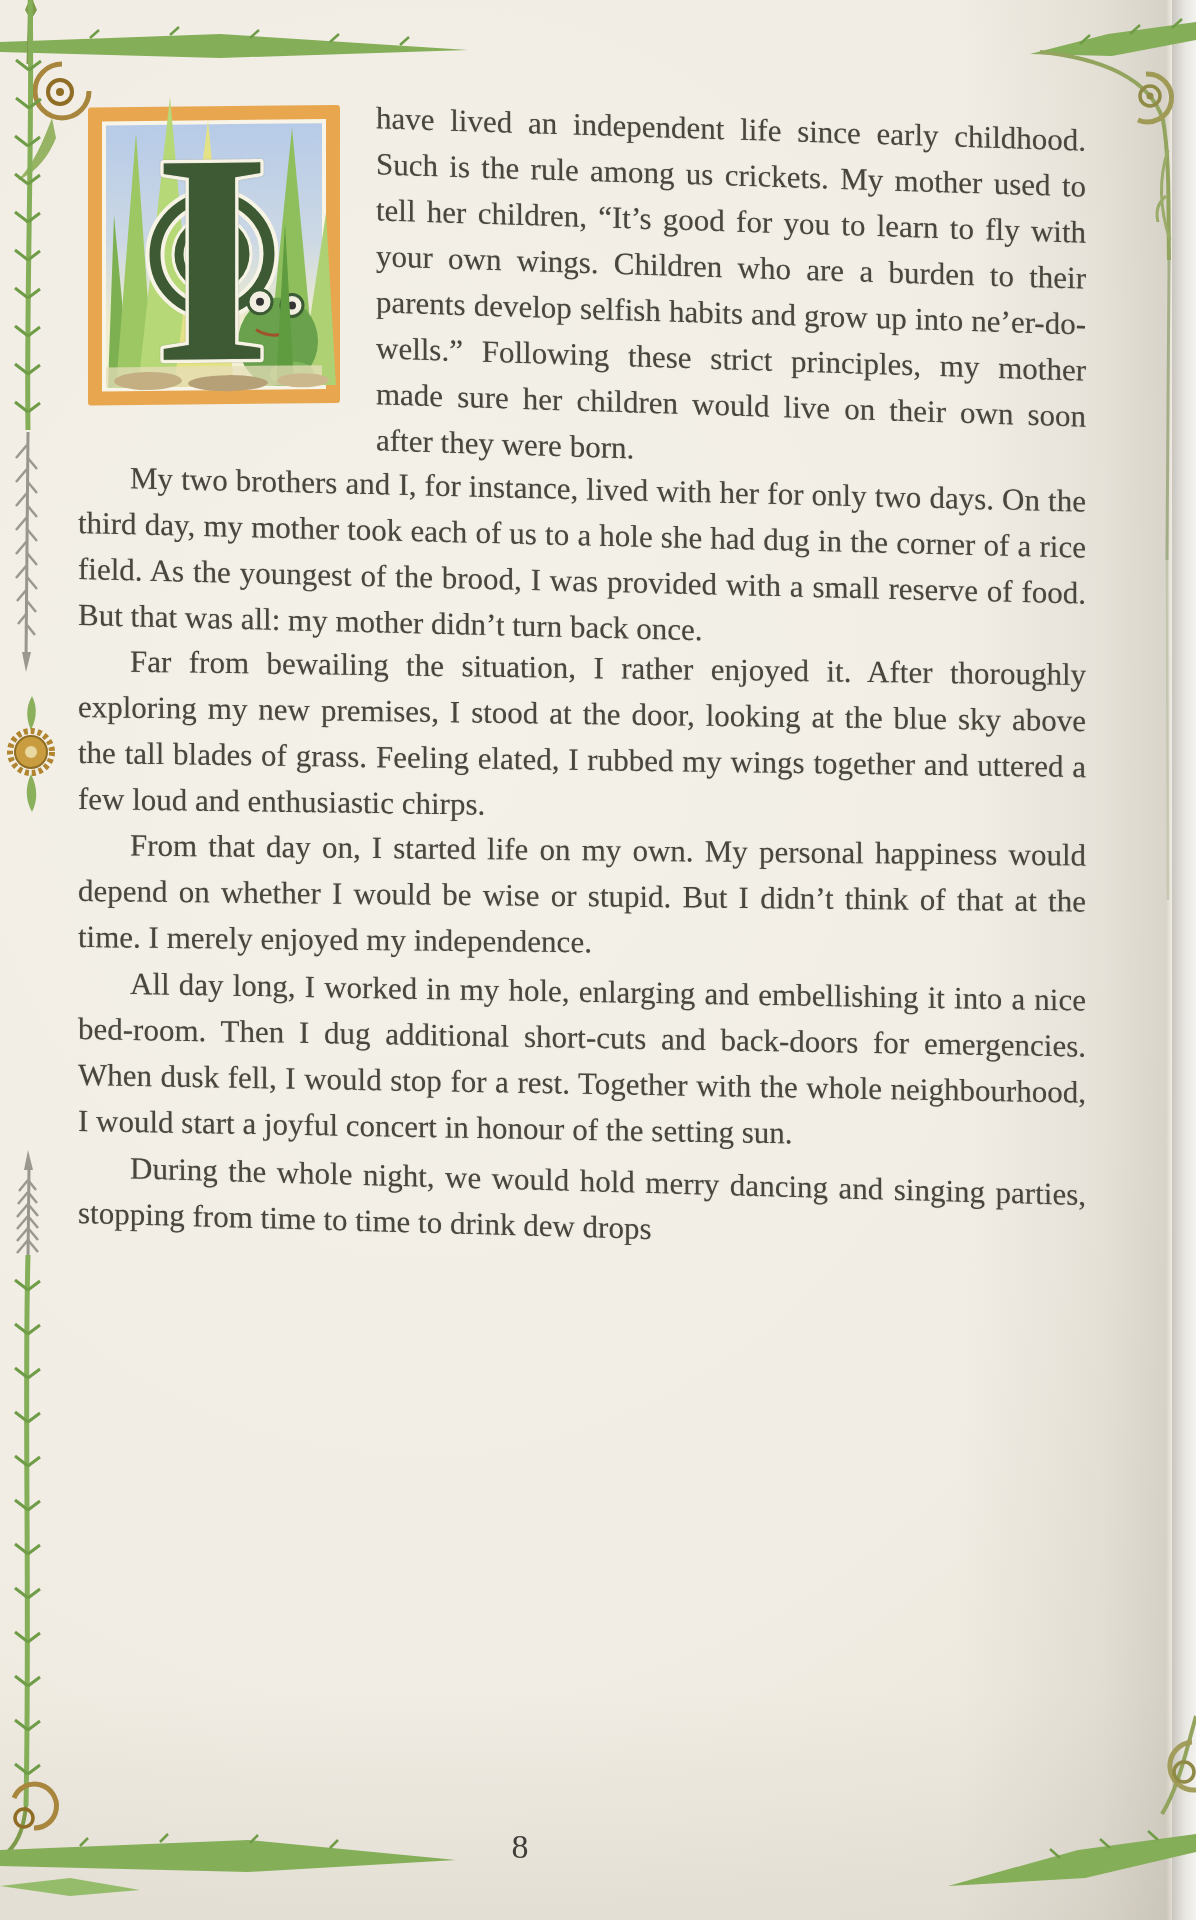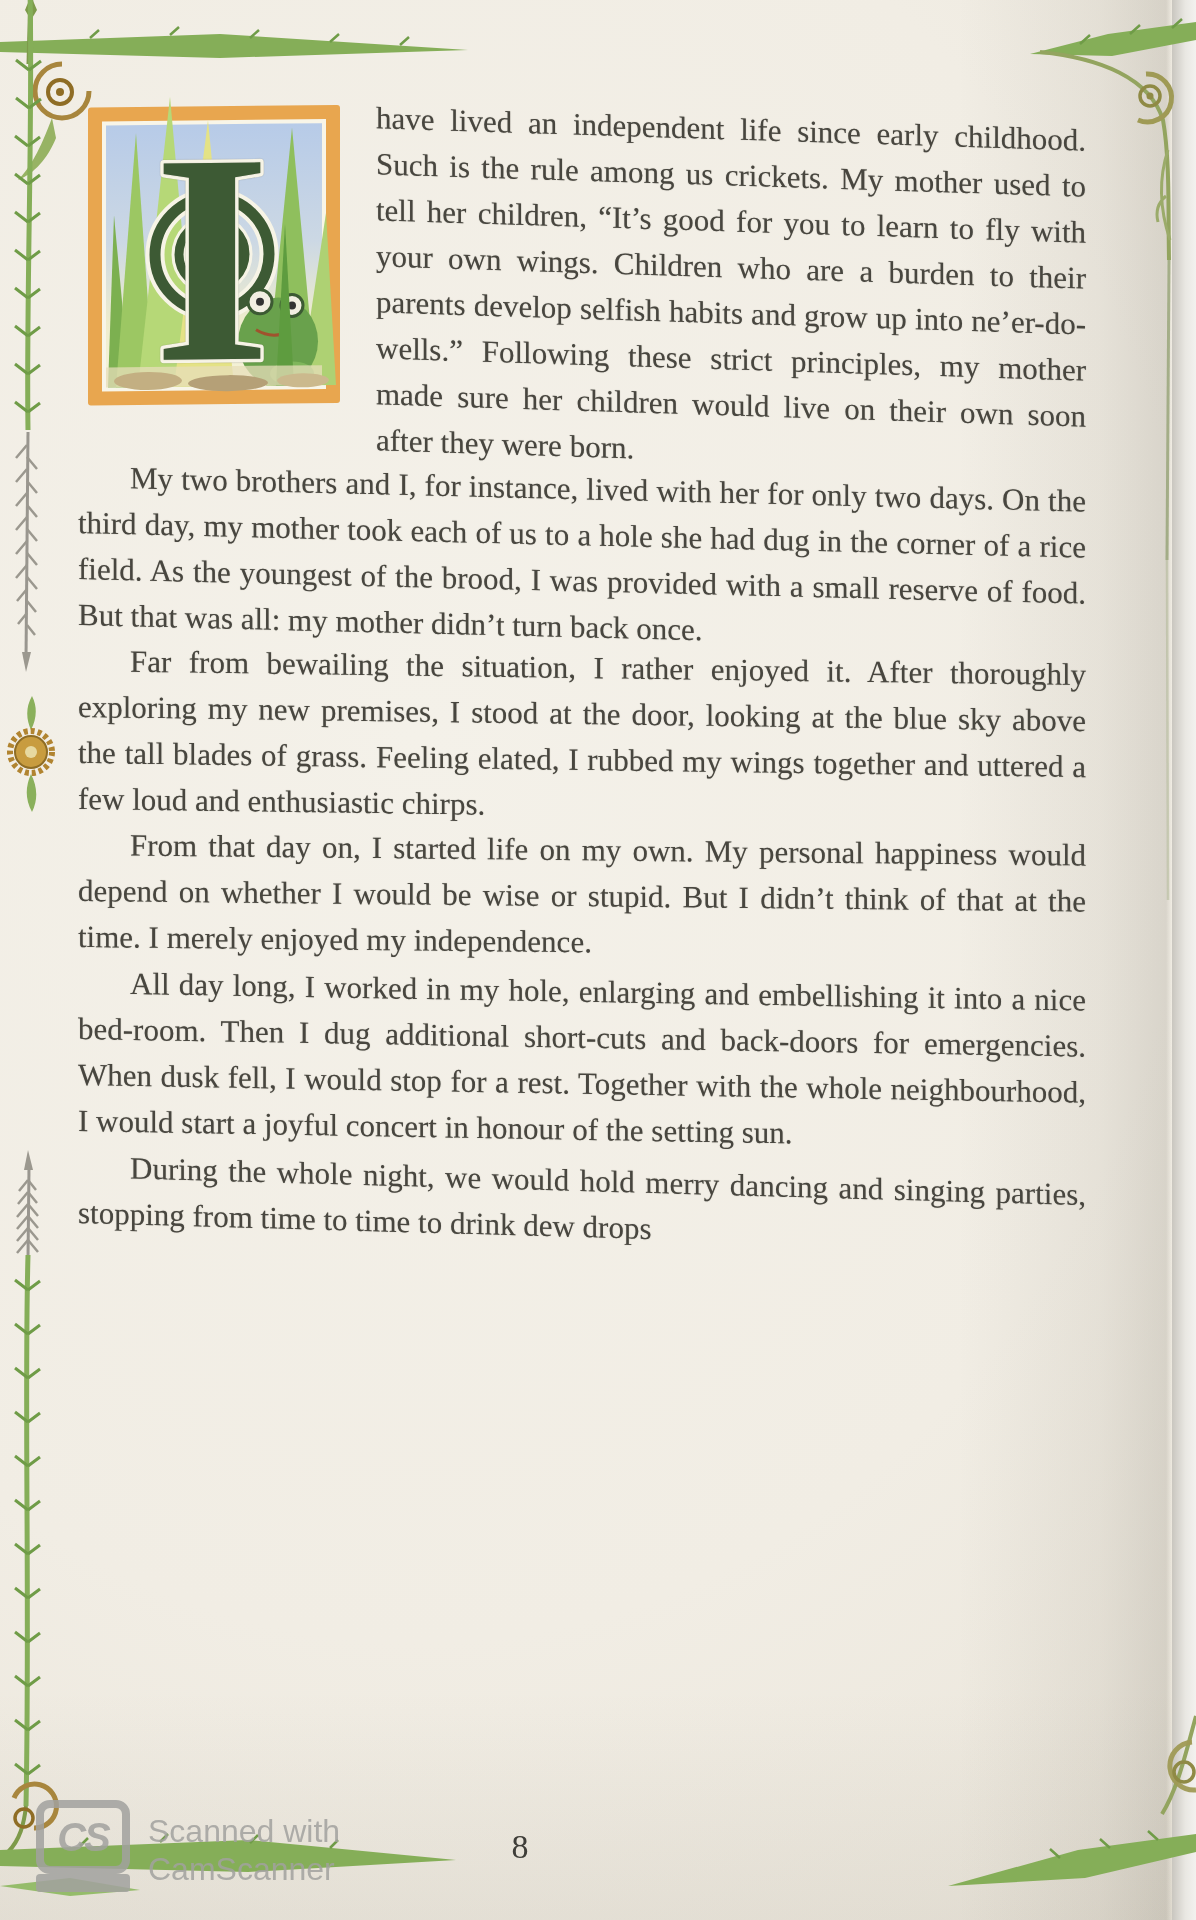--- a/index.html
+++ b/index.html
@@ -192,24 +192,14 @@
     </p>
     <p class="ind sk2">My two brothers and I, for instance, lived with her for only two days. On the third day, my mother took each of us to a hole she had dug in the corner of a rice field. As the youngest of the brood, I was provided with a small reserve of food. But that was all: my mother didn’t turn back once.</p>
     <p class="ind sk3">Far from bewailing the situation, I rather enjoyed it. After thoroughly exploring my new premises, I stood at the door, looking at the blue sky above the tall blades of grass. Feeling elated, I rubbed my wings together and uttered a few loud and enthusiastic chirps.</p>
     <p class="ind sk4">From that day on, I started life on my own. My personal happiness would depend on whether I would be wise or stupid. But I didn’t think of that at the time. I merely enjoyed my independence.</p>
     <p class="ind sk5">All day long, I worked in my hole, enlarging and embellishing it into a nice bed-room. Then I dug additional short-cuts and back-doors for emergencies. When dusk fell, I would stop for a rest. Together with the whole neighbourhood, I would start a joyful concert in honour of the setting sun.</p>
     <p class="ind sk6">During the whole night, we would hold merry dancing and singing parties, stopping from time to time to drink dew drops</p>
   </div>
 
   <div class="page-number">8</div>
 
-  <div class="watermark">
-    <div class="cs-badge">
-      <span>CS</span>
-      <div class="cs-bar"></div>
-    </div>
-    <div class="wm-text">
-      <div>Scanned with</div>
-      <div>CamScanner</div>
-    </div>
-  </div>
 
 </div>
 
 </body></html>

